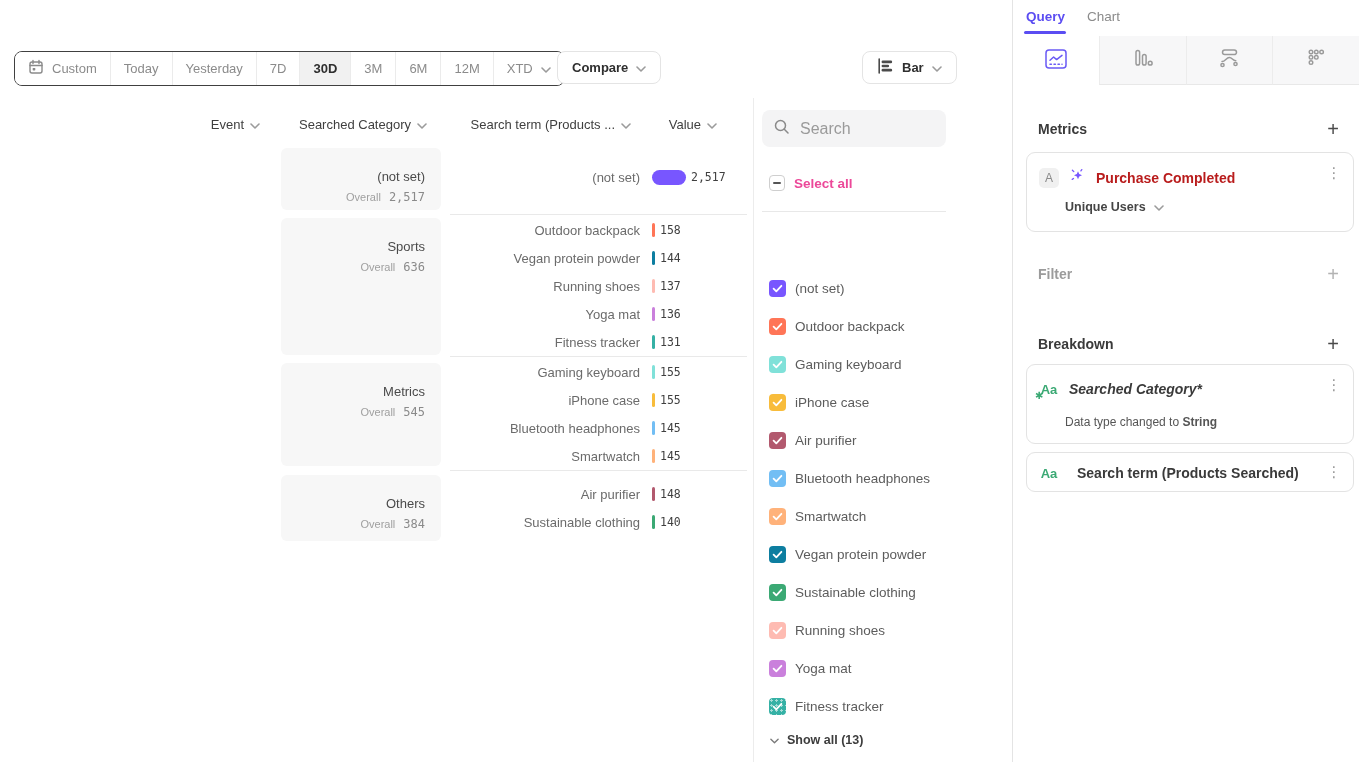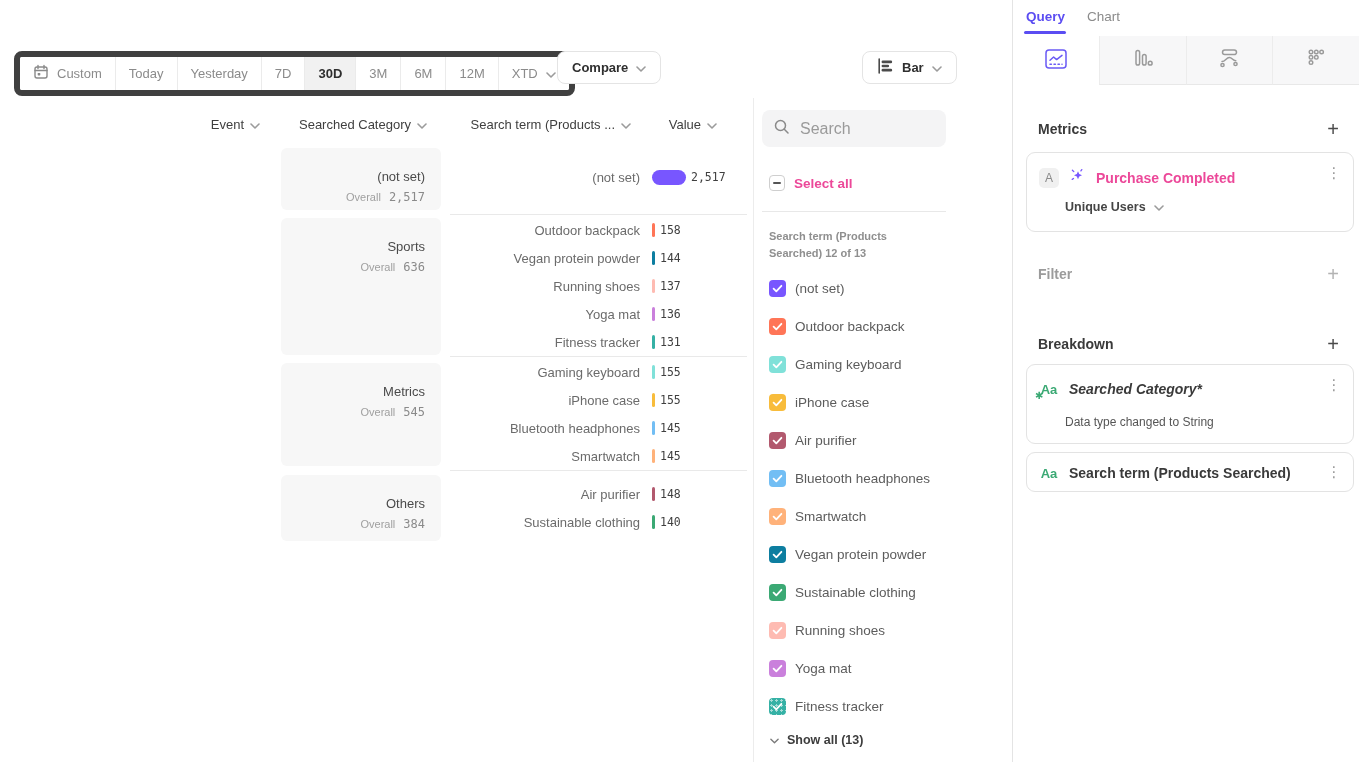--- a/index.html
+++ b/index.html
@@ -3,21 +3,21 @@
 <meta charset="utf-8">
 <style>
   html,body{margin:0;padding:0;}
   body{width:1359px;height:762px;overflow:hidden;background:#fff;
        font-family:"Liberation Sans","DejaVu Sans",sans-serif;-webkit-font-smoothing:antialiased;}
   #app{position:relative;width:1359px;height:762px;background:#fff;}
   .mono{font-family:"DejaVu Sans Mono",monospace;}
 
   
   .date-seg{position:absolute;left:14px;top:51px;height:33px;display:flex;align-items:stretch;
-            border:6px solid #404040;border-radius:8px;overflow:hidden;background:#fff;}
+            border:1px solid #404040;border-radius:8px;overflow:hidden;background:#fff;}
   .date-btn{display:flex;align-items:center;gap:8px;padding:0 13px;font-size:13px;color:#8b8b8b;
             border-right:1px solid #ebebeb;cursor:pointer;white-space:nowrap;background:#fff;}
   .date-btn:last-child{border-right:none;}
   .date-btn.active{background:#f1f1f1;color:#2e2e2e;font-weight:700;}
   .pill-btn{position:absolute;height:33px;border:1px solid #e4e4e4;border-radius:8px;background:#fff;
             display:flex;align-items:center;gap:8px;padding:0 14px;font-size:13px;color:#2f2f2f;
             font-weight:600;box-sizing:border-box;cursor:pointer;}
   #compare-btn{left:557px;top:51px;}
   #chart-type-btn{left:862px;top:51px;}
 
@@ -80,31 +80,31 @@
   .sec-head{position:absolute;left:1038px;width:301px;display:flex;justify-content:space-between;
             align-items:center;font-size:14px;font-weight:700;color:#3a3a3a;gap:8px;}
   .sec-head.muted{color:#9b9b9b;}
   .plus{font-size:20px;font-weight:400;color:#4a4a4a;line-height:1;cursor:pointer;}
   .sec-head.muted .plus{color:#b3b3b3;}
   .qcard{position:absolute;left:1026px;width:328px;background:#fff;border:1px solid #e3e3e3;
          border-radius:9px;box-sizing:border-box;}
   .qcard-row{display:flex;align-items:center;gap:10px;padding:0 12px;}
   .a-badge{width:20px;height:20px;background:#f0f0f0;border-radius:5px;color:#8a8a8a;font-size:12px;
            display:flex;align-items:center;justify-content:center;flex:none;}
-  .metric-title{font-size:14px;font-weight:700;color:#ec4899;}
+  .metric-title{font-size:14px;font-weight:700;color:#b91c1c;}
   .kebab{position:absolute;right:10px;top:11px;color:#9b9b9b;font-size:15px;cursor:pointer;
          width:18px;text-align:center;}
   .measure-row{position:absolute;left:38px;top:47px;display:flex;align-items:center;gap:8px;
                font-size:12.5px;font-weight:700;color:#454545;cursor:pointer;}
   .aa-icon{color:#3BA974;font-weight:700;font-size:13px;position:relative;flex:none;width:20px;text-align:center;}
   .aa-star{position:absolute;left:-4px;bottom:-4px;font-size:10px;color:#3BA974;}
   .bk-title{font-size:14px;font-weight:600;color:#3a3a3a;font-style:italic;}
-  .bk-title.plain{font-style:normal;}
+  .bk-title.plain{font-style:normal;margin-left:8px;}
   .bk-note{position:absolute;left:38px;top:50px;font-size:12px;color:#555;}
-  .bk-note b{font-weight:400;}
+  .bk-note b{font-weight:700;}
 </style>
 </head>
 <body>
 
 <div id="app">
 
   <div class="date-seg">
       <div class="date-btn">
         <span><svg width="16" height="16" viewBox="0 0 16 16" fill="none" stroke="#8a8a8a" stroke-width="1.4" stroke-linecap="round">
             <rect x="2" y="3" width="12" height="11" rx="2"></rect>
@@ -306,21 +306,20 @@
     </span>
     <input type="text" placeholder="Search" style="">
   </div>
   <div class="select-all-row">
     <span class="cb-indet">
         <span class="dash"></span>
       </span>
     <span class="select-all-label">Select all</span>
   </div>
   <div class="legend-divider"></div>
-  <div class="legend-caption">Search term (Products Searched) 12 of 13</div>
   <div id="legend-items">
       <div class="legend-item" style="top: 278px;">
         <span class="cbox" style="background-color:#7856FF;">
           <svg width="11" height="9" viewBox="0 0 11 9" fill="none">
             <path d="M1.6 4.6l2.7 2.7 5.1-5.5" stroke="#fff" stroke-width="1.8" stroke-linecap="round" stroke-linejoin="round"></path>
           </svg>
         </span>
         <span class="legend-label">(not set)</span>
       </div>
       <div class="legend-item" style="top: 316px;">

